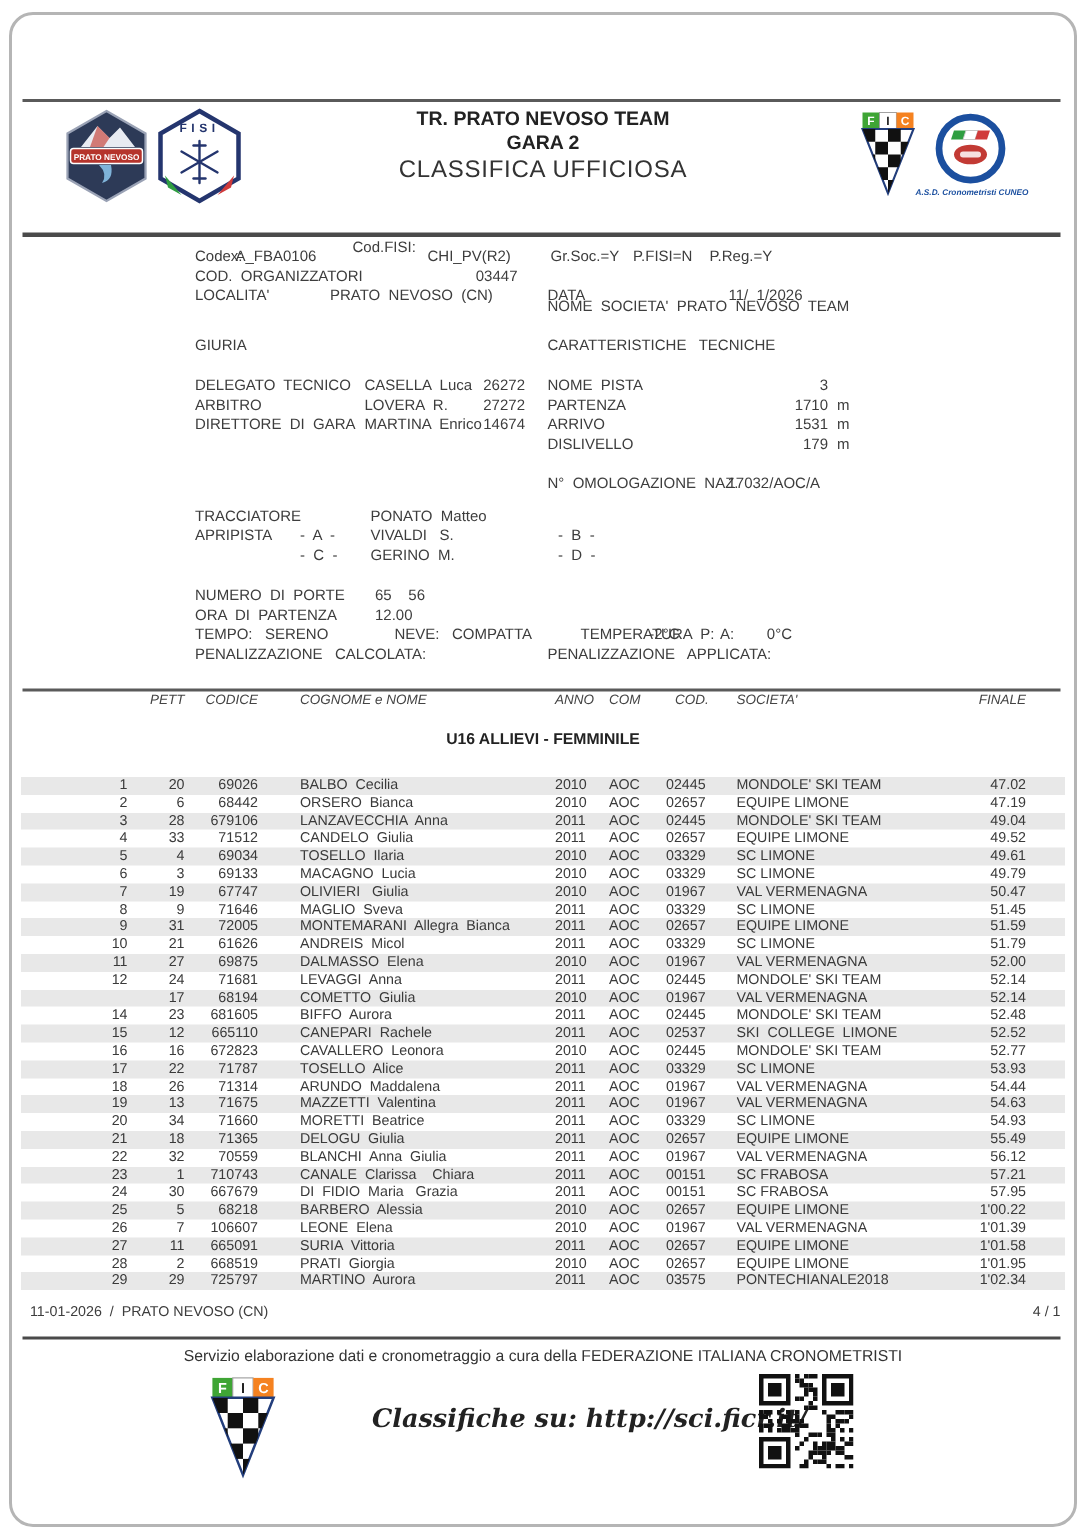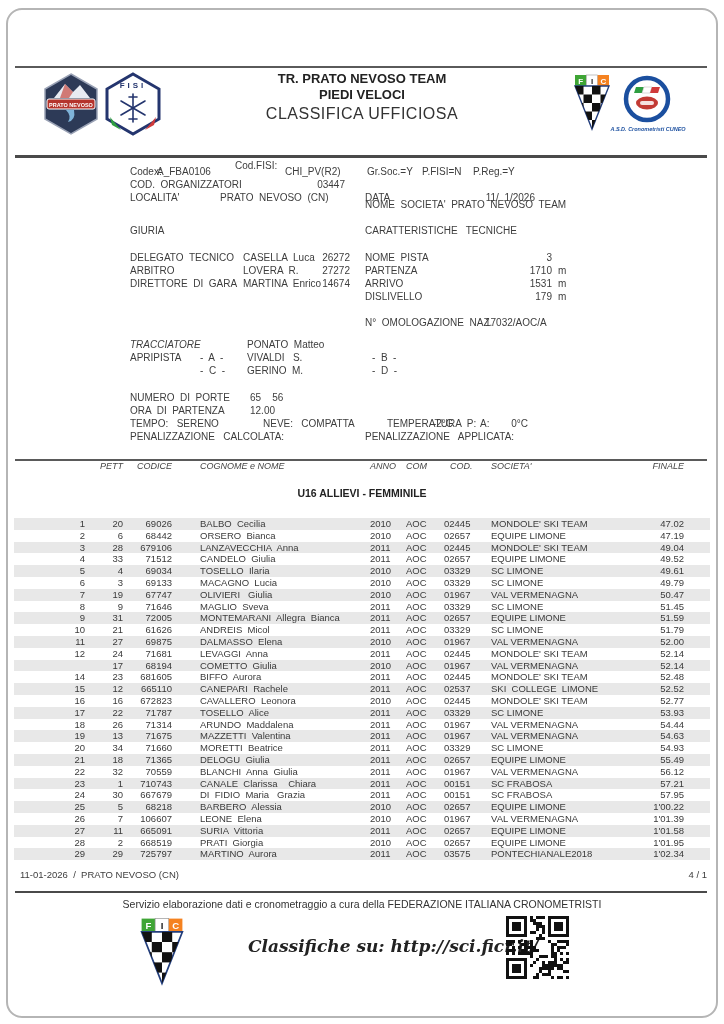--- a/index.html
+++ b/index.html
@@ -68,21 +68,21 @@
       <line x1="41" y1="29" x2="17" y2="43"></line>
       <line x1="25" y1="25" x2="33" y2="25"></line>
         <line x1="25" y1="47" x2="33" y2="47"></line>
     </g>
     <polygon points="6,45 17,58 8,53" fill="#2f9e41"></polygon>
     <polygon points="52,45 41,58 50,53" fill="#d03b3b"></polygon>
   </svg>
 
   <div class="titles">
     <div class="b">TR. PRATO NEVOSO TEAM</div>
-    <div class="b">PIEDI VELOCI</div>
+    <div class="b">GARA 2</div>
     <div class="t4">CLASSIFICA UFFICIOSA</div>
   </div>
 
   <svg class="logo" style="left:572px;top:73px;" width="40" height="58" viewBox="0 0 40 58">
     <defs>
         <clipPath id="tri1">
           <polygon points="3,13 37,13 20,56"></polygon>
         </clipPath>
       </defs>
     <rect x="3" y="2" width="11.3" height="11" fill="#3fa535"></rect>
@@ -156,21 +156,21 @@
   <span class="t" style="left:365px;top:278px;">ARRIVO</span>
   <span class="t ra" style="left:492px;top:278px;width:60px;">1531</span>
   <span class="t" style="left:558px;top:278px;">m</span>
   <span class="t" style="left:365px;top:291px;">DISLIVELLO</span>
   <span class="t ra" style="left:492px;top:291px;width:60px;">179</span>
   <span class="t" style="left:558px;top:291px;">m</span>
 
   <span class="t" style="left:365px;top:317px;">N°  OMOLOGAZIONE  NAZ.</span>
   <span class="t" style="left:485px;top:317px;">17032/AOC/A</span>
 
-  <span class="t" style="left:130px;top:339px;font-style:italic;">TRACCIATORE</span>
+  <span class="t" style="left:130px;top:339px;">TRACCIATORE</span>
   <span class="t" style="left:247px;top:339px;">PONATO  Matteo</span>
   <span class="t" style="left:130px;top:352px;">APRIPISTA</span>
   <span class="t" style="left:200px;top:352px;">-  A  -</span>
   <span class="t" style="left:247px;top:352px;">VIVALDI   S.</span>
   <span class="t" style="left:372px;top:352px;">-  B  -</span>
   <span class="t" style="left:200px;top:365px;">-  C  -</span>
   <span class="t" style="left:247px;top:365px;">GERINO  M.</span>
   <span class="t" style="left:372px;top:365px;">-  D  -</span>
 
   <span class="t" style="left:130px;top:392px;">NUMERO  DI  PORTE</span>

